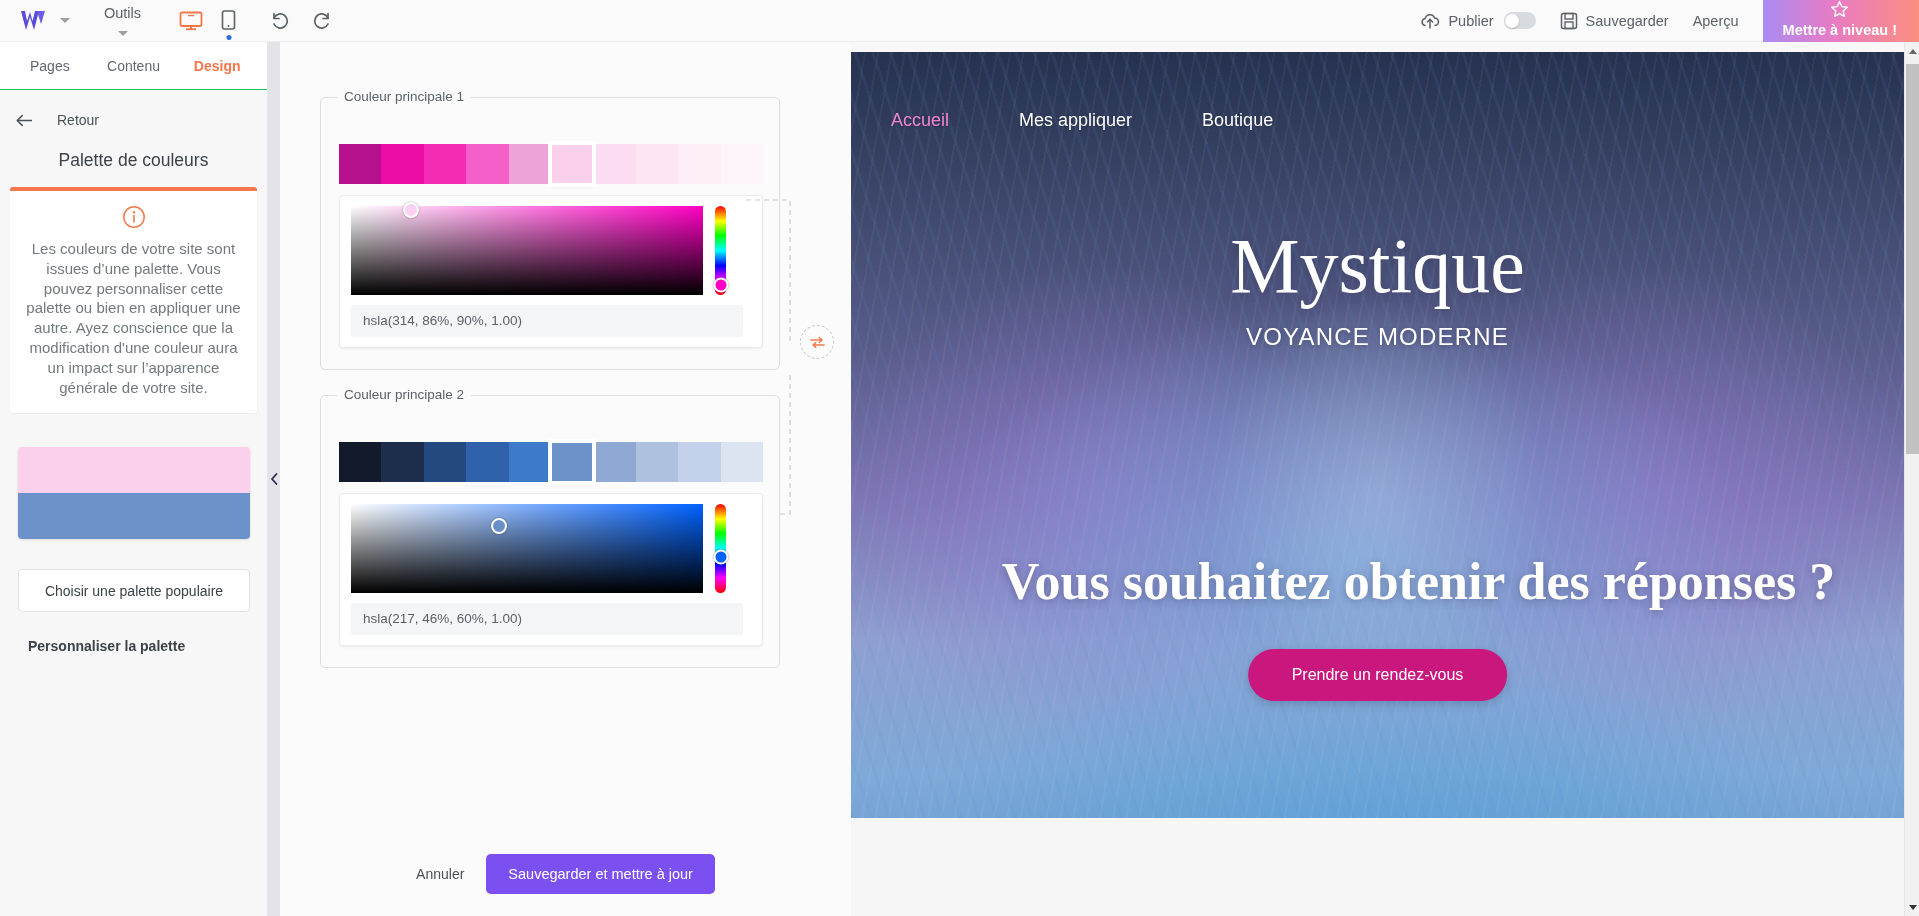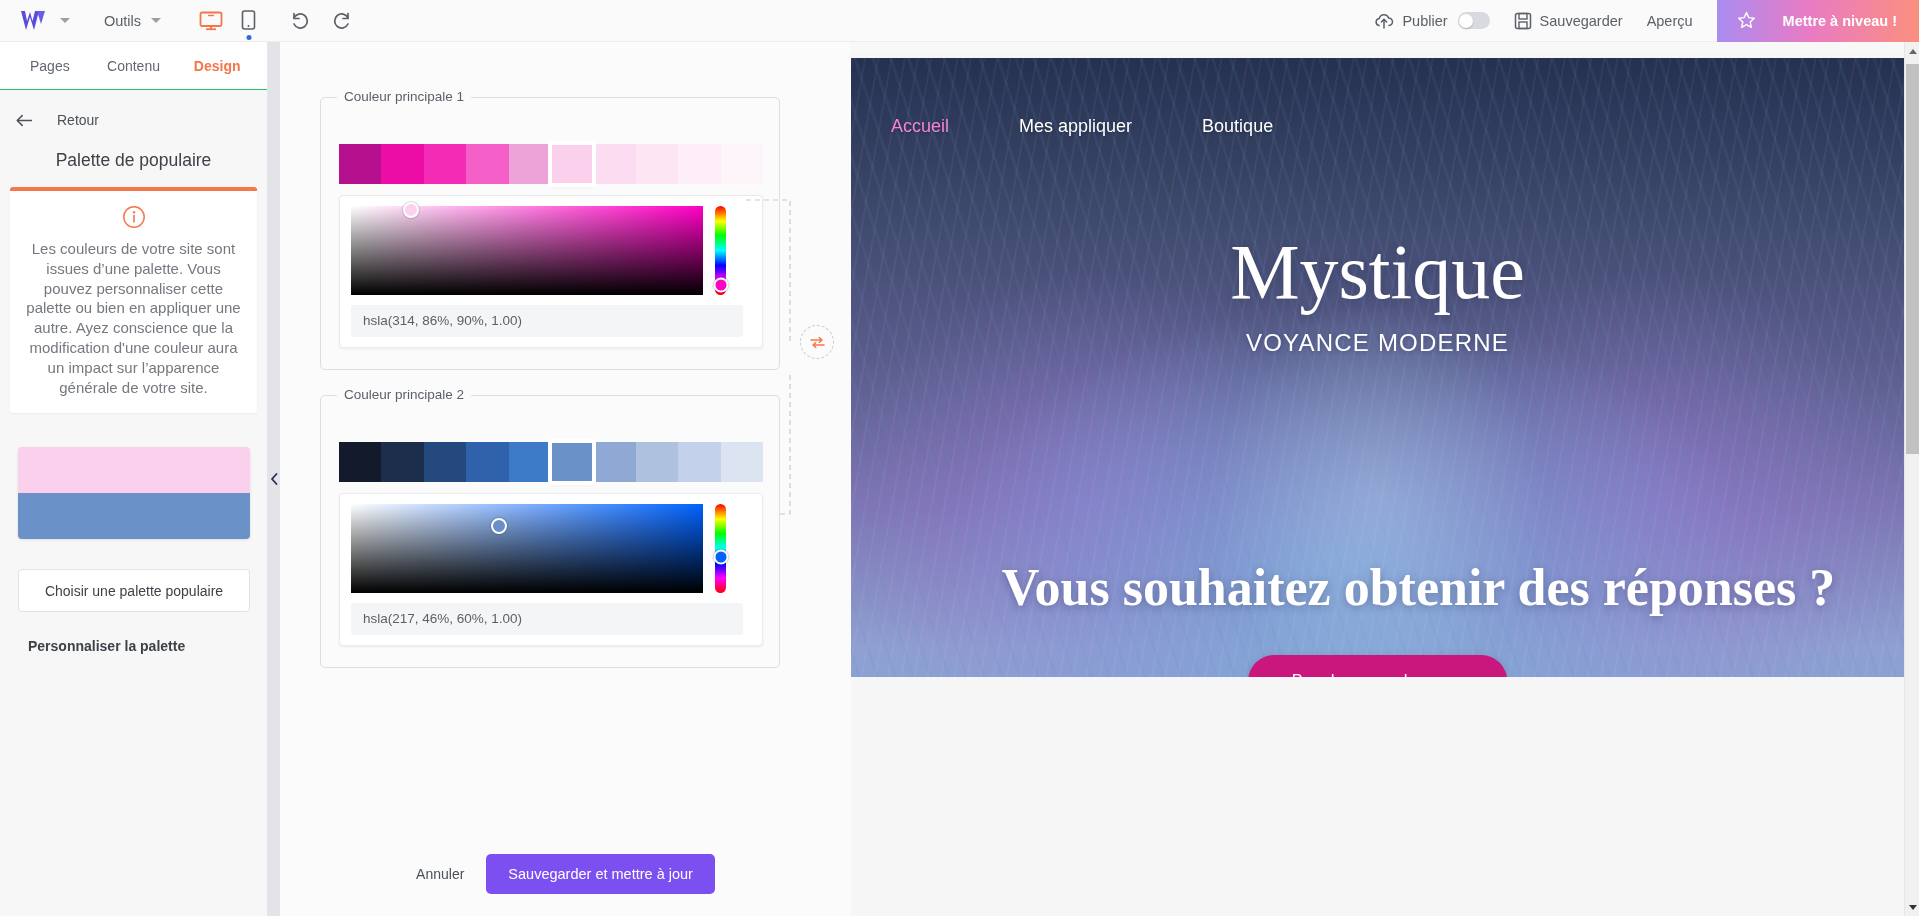--- a/index.html
+++ b/index.html
@@ -22,21 +22,21 @@
   .tb-logo { margin-left: 20px; display: flex; align-items: center; }
   .tb-logo svg { display: block; }
   .caret {
     display: inline-block; width: 0; height: 0;
     border-left: 5px solid transparent; border-right: 5px solid transparent;
     border-top: 5px solid #9aa0a6;
   }
   .tb-caret { margin-left: 14px; cursor: pointer; }
   .tb-tools {
     margin-left: 34px; display: flex; align-items: center; gap: 10px;
-    font-size: 14.5px; color: #5b6168; cursor: pointer;
+    font-size: 14.5px; color: #5b6168; cursor: pointer; flex-direction: column;
   }
   .tb-devices { margin-left: 38px; display: flex; align-items: center; gap: 18px; }
   .dev-btn { position: relative; cursor: pointer; display:flex; align-items:center; }
   .dev-dot {
     position: absolute; bottom: -9px; left: 50%; transform: translateX(-50%);
     width: 5px; height: 5px; border-radius: 50%; background: #2f6bd8;
   }
   .tb-history { margin-left: 34px; display: flex; align-items: center; gap: 18px; }
   .tb-right {
     margin-left: auto; display: flex; align-items: center; height: 42px; justify-content: center;
@@ -49,24 +49,24 @@
   .toggle {
     width: 32px; height: 17px; border-radius: 9px; background: #d7dade;
     position: relative; cursor: pointer; margin-left: 2px;
   }
   .toggle .knob {
     position: absolute; top: 1.5px; left: 1.5px;
     width: 14px; height: 14px; border-radius: 50%;
     background: #ffffff; box-shadow: 0 1px 2px rgba(0,0,0,.22);
   }
   .upgrade {
-    height: 42px; display: flex; align-items: center; gap: 27px;
+    height: 42px; display: flex; align-items: center; gap: 3px;
     padding: 0 22px 0 20px; margin-left: 12px;
     background: linear-gradient(90deg, #a98cf2 0%, #e87bc4 45%, #fb8f7f 100%);
-    color: #ffffff; font-size: 14.5px; font-weight: bold; cursor: pointer;
+    color: #ffffff; font-size: 14.5px; font-weight: bold; cursor: pointer; flex-direction: column;
   }
 
   
   .sidebar {
     position: absolute; top: 42px; left: 0; width: 268px; height: 874px;
     background: #f7f7f8;
     border-right: 1px solid #e6e6e8;
   }
   .side-tabs {
     display: flex; height: 48px;
@@ -209,21 +209,21 @@
   }
 
   
   .preview-wrap {
     position: absolute; top: 42px; left: 851px;
     width: 1068px; height: 874px; background: #f6f6f7;
     overflow: hidden;
   }
   .preview-top-pad { height: 10px; background: #f8f8f9; }
   .site {
-    position: absolute; top: 16px; left: 0; width: 1053px; height: 619px;
+    position: absolute; top: 10px; left: 0; width: 1053px; height: 766px;
     overflow: hidden;
   }
   .hero {
     position: relative; width: 100%; height: 818px;
     background:
       radial-gradient(ellipse 55% 45% at 47% 62%, rgba(120,170,220,.75), rgba(120,170,220,0) 70%),
       radial-gradient(ellipse 34% 40% at 23% 55%, rgba(150,120,210,.55), rgba(150,120,210,0) 72%),
       radial-gradient(ellipse 34% 40% at 76% 55%, rgba(150,120,210,.50), rgba(150,120,210,0) 72%),
       radial-gradient(ellipse 60% 30% at 50% 97%, rgba(92,160,215,.85), rgba(92,160,215,0) 75%),
       linear-gradient(180deg, #25314f 0%, #3b4668 17%, #5a5d8c 37%, #7d76b4 55%, #8f9fd0 72%, #7fa9d8 88%, #6e9fd4 100%);
@@ -407,21 +407,21 @@
     </div>
 
     <div class="back-row">
       <svg width="17" height="13" viewBox="0 0 17 13">
         <line x1="1" y1="6.5" x2="16" y2="6.5" stroke="#4b5157" stroke-width="1.5"></line>
         <path d="M6.2 1.6 L1.2 6.5 L6.2 11.4" fill="none" stroke="#4b5157" stroke-width="1.5" stroke-linecap="round" stroke-linejoin="round"></path>
       </svg>
       <span>Retour</span>
     </div>
 
-    <div class="panel-title">Palette de populaire</div>
+    <div class="panel-title">Palette de couleurs</div>
 
     <div class="info-box">
       <div class="info-icon">
         <svg width="24" height="24" viewBox="0 0 24 24">
           <circle cx="12" cy="12" r="10.2" fill="none" stroke="#f4784c" stroke-width="1.5"></circle>
           <circle cx="12" cy="7.3" r="1.2" fill="#f4784c"></circle>
           <line x1="12" y1="10.5" x2="12" y2="17" stroke="#f4784c" stroke-width="1.6" stroke-linecap="round"></line>
         </svg>
       </div>
       <div class="info-text">Les couleurs de votre site sont issues d’une palette. Vous pouvez personnaliser cette palette ou bien en appliquer une autre. Ayez conscience que la modification d'une couleur aura un impact sur l’apparence générale de votre site.</div>

